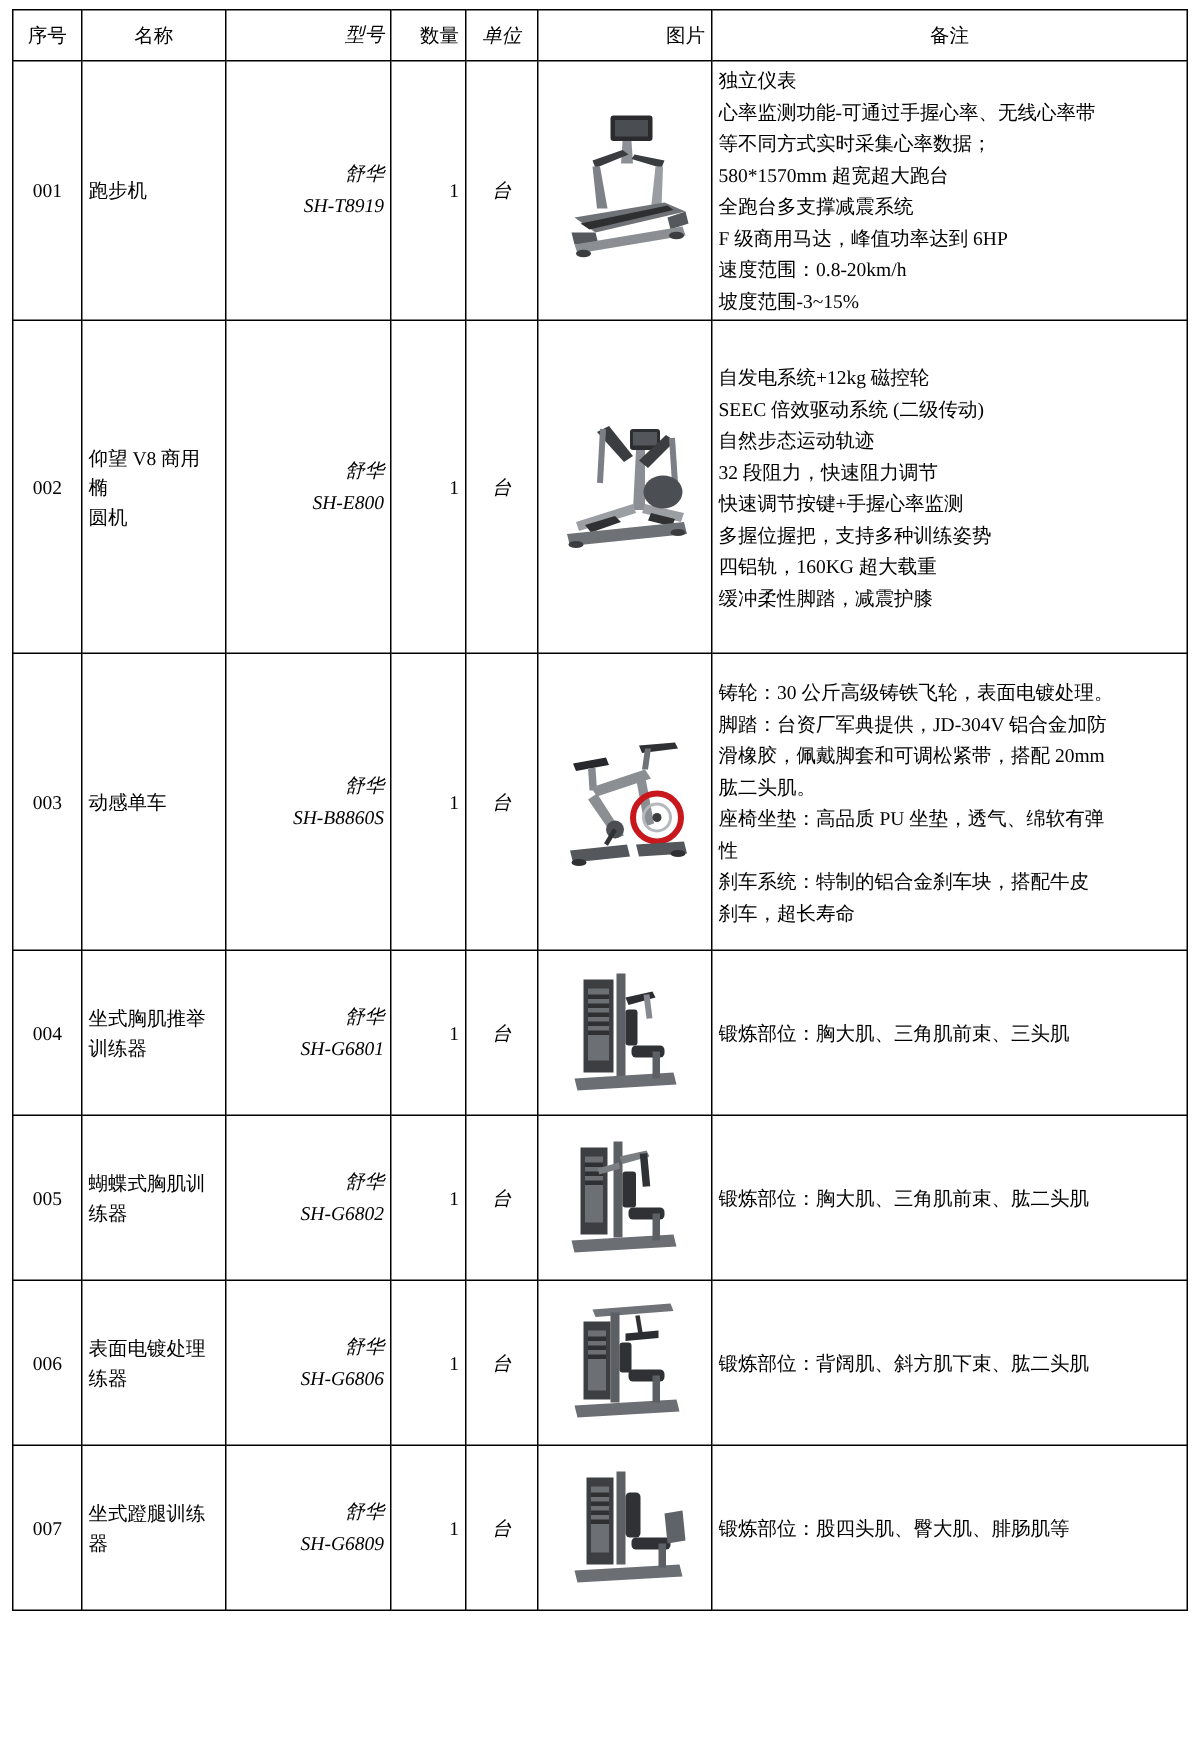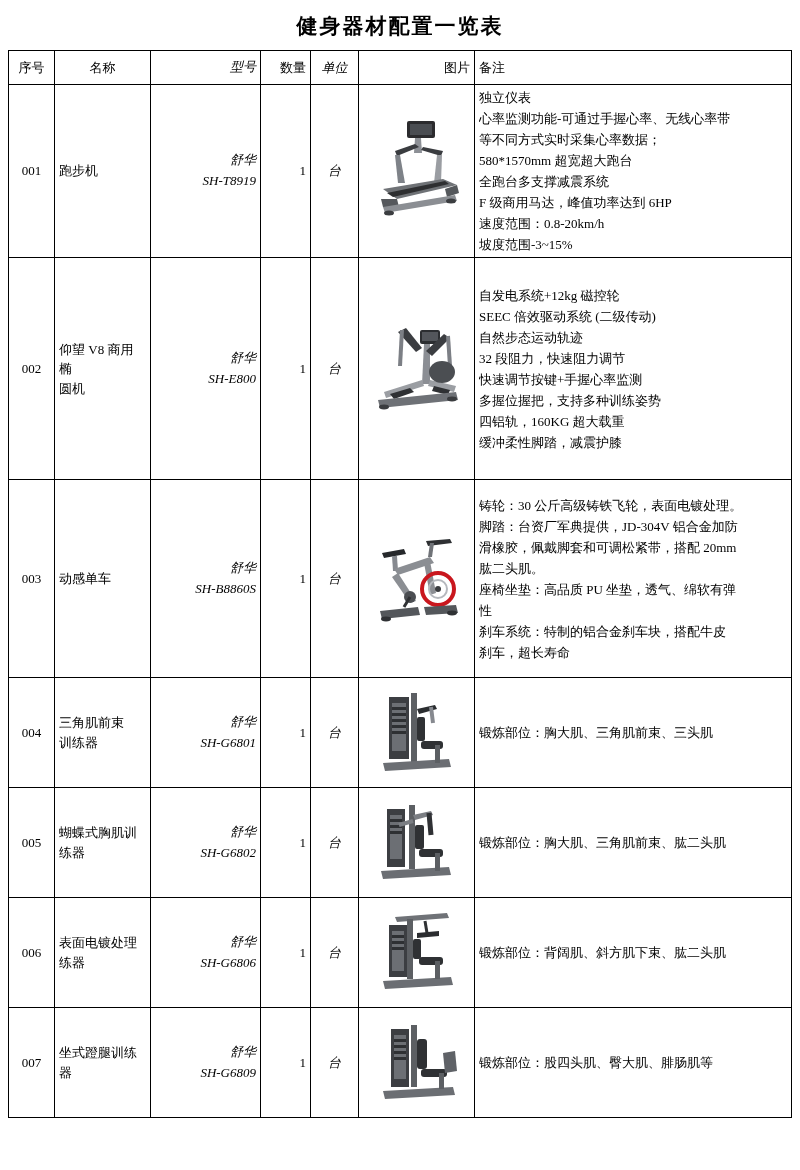--- a/index.html
+++ b/index.html
@@ -64,32 +64,31 @@
     align-items: center;
     justify-content: center;
   }
   .img-box svg { display: block; }
 </style>
 </head>
 <body>
 
 <div class="page">
 
-  <div class="doc-title">健身器材配置一览表</div>
 
   <table class="equip">
     <thead>
       <tr>
         <th class="c-idx">序号</th>
         <th class="c-name">名称</th>
         <th class="c-model">型号</th>
         <th class="c-qty">数量</th>
         <th class="c-unit">单位</th>
         <th class="c-img">图片</th>
-        <th class="c-note" style="text-align:left">备注</th>
+        <th class="c-note" style="text-align:center">备注</th>
       </tr>
     </thead>
     <tbody>
 
       <tr style="height:168px">
         <td class="c-idx">001</td>
         <td class="c-name">
           <span class="name-line">跑步机</span>
         </td>
         <td class="c-model">
@@ -238,21 +237,21 @@
           <div class="note-line">座椅坐垫：高品质 PU 坐垫，透气、绵软有弹</div>
           <div class="note-line">性</div>
           <div class="note-line">刹车系统：特制的铝合金刹车块，搭配牛皮</div>
           <div class="note-line">刹车，超长寿命</div>
         </td>
       </tr>
 
       <tr style="height:110px">
         <td class="c-idx">004</td>
         <td class="c-name">
-          <span class="name-line">三角肌前束</span>
+          <span class="name-line">坐式胸肌推举</span>
           <span class="name-line">训练器</span>
         </td>
         <td class="c-model">
           <span class="model-line">舒华</span>
           <span class="model-line">SH-G6801</span>
         </td>
         <td class="c-qty">1</td>
         <td class="c-unit">台</td>
         <td class="c-img">
           <div class="img-box">

